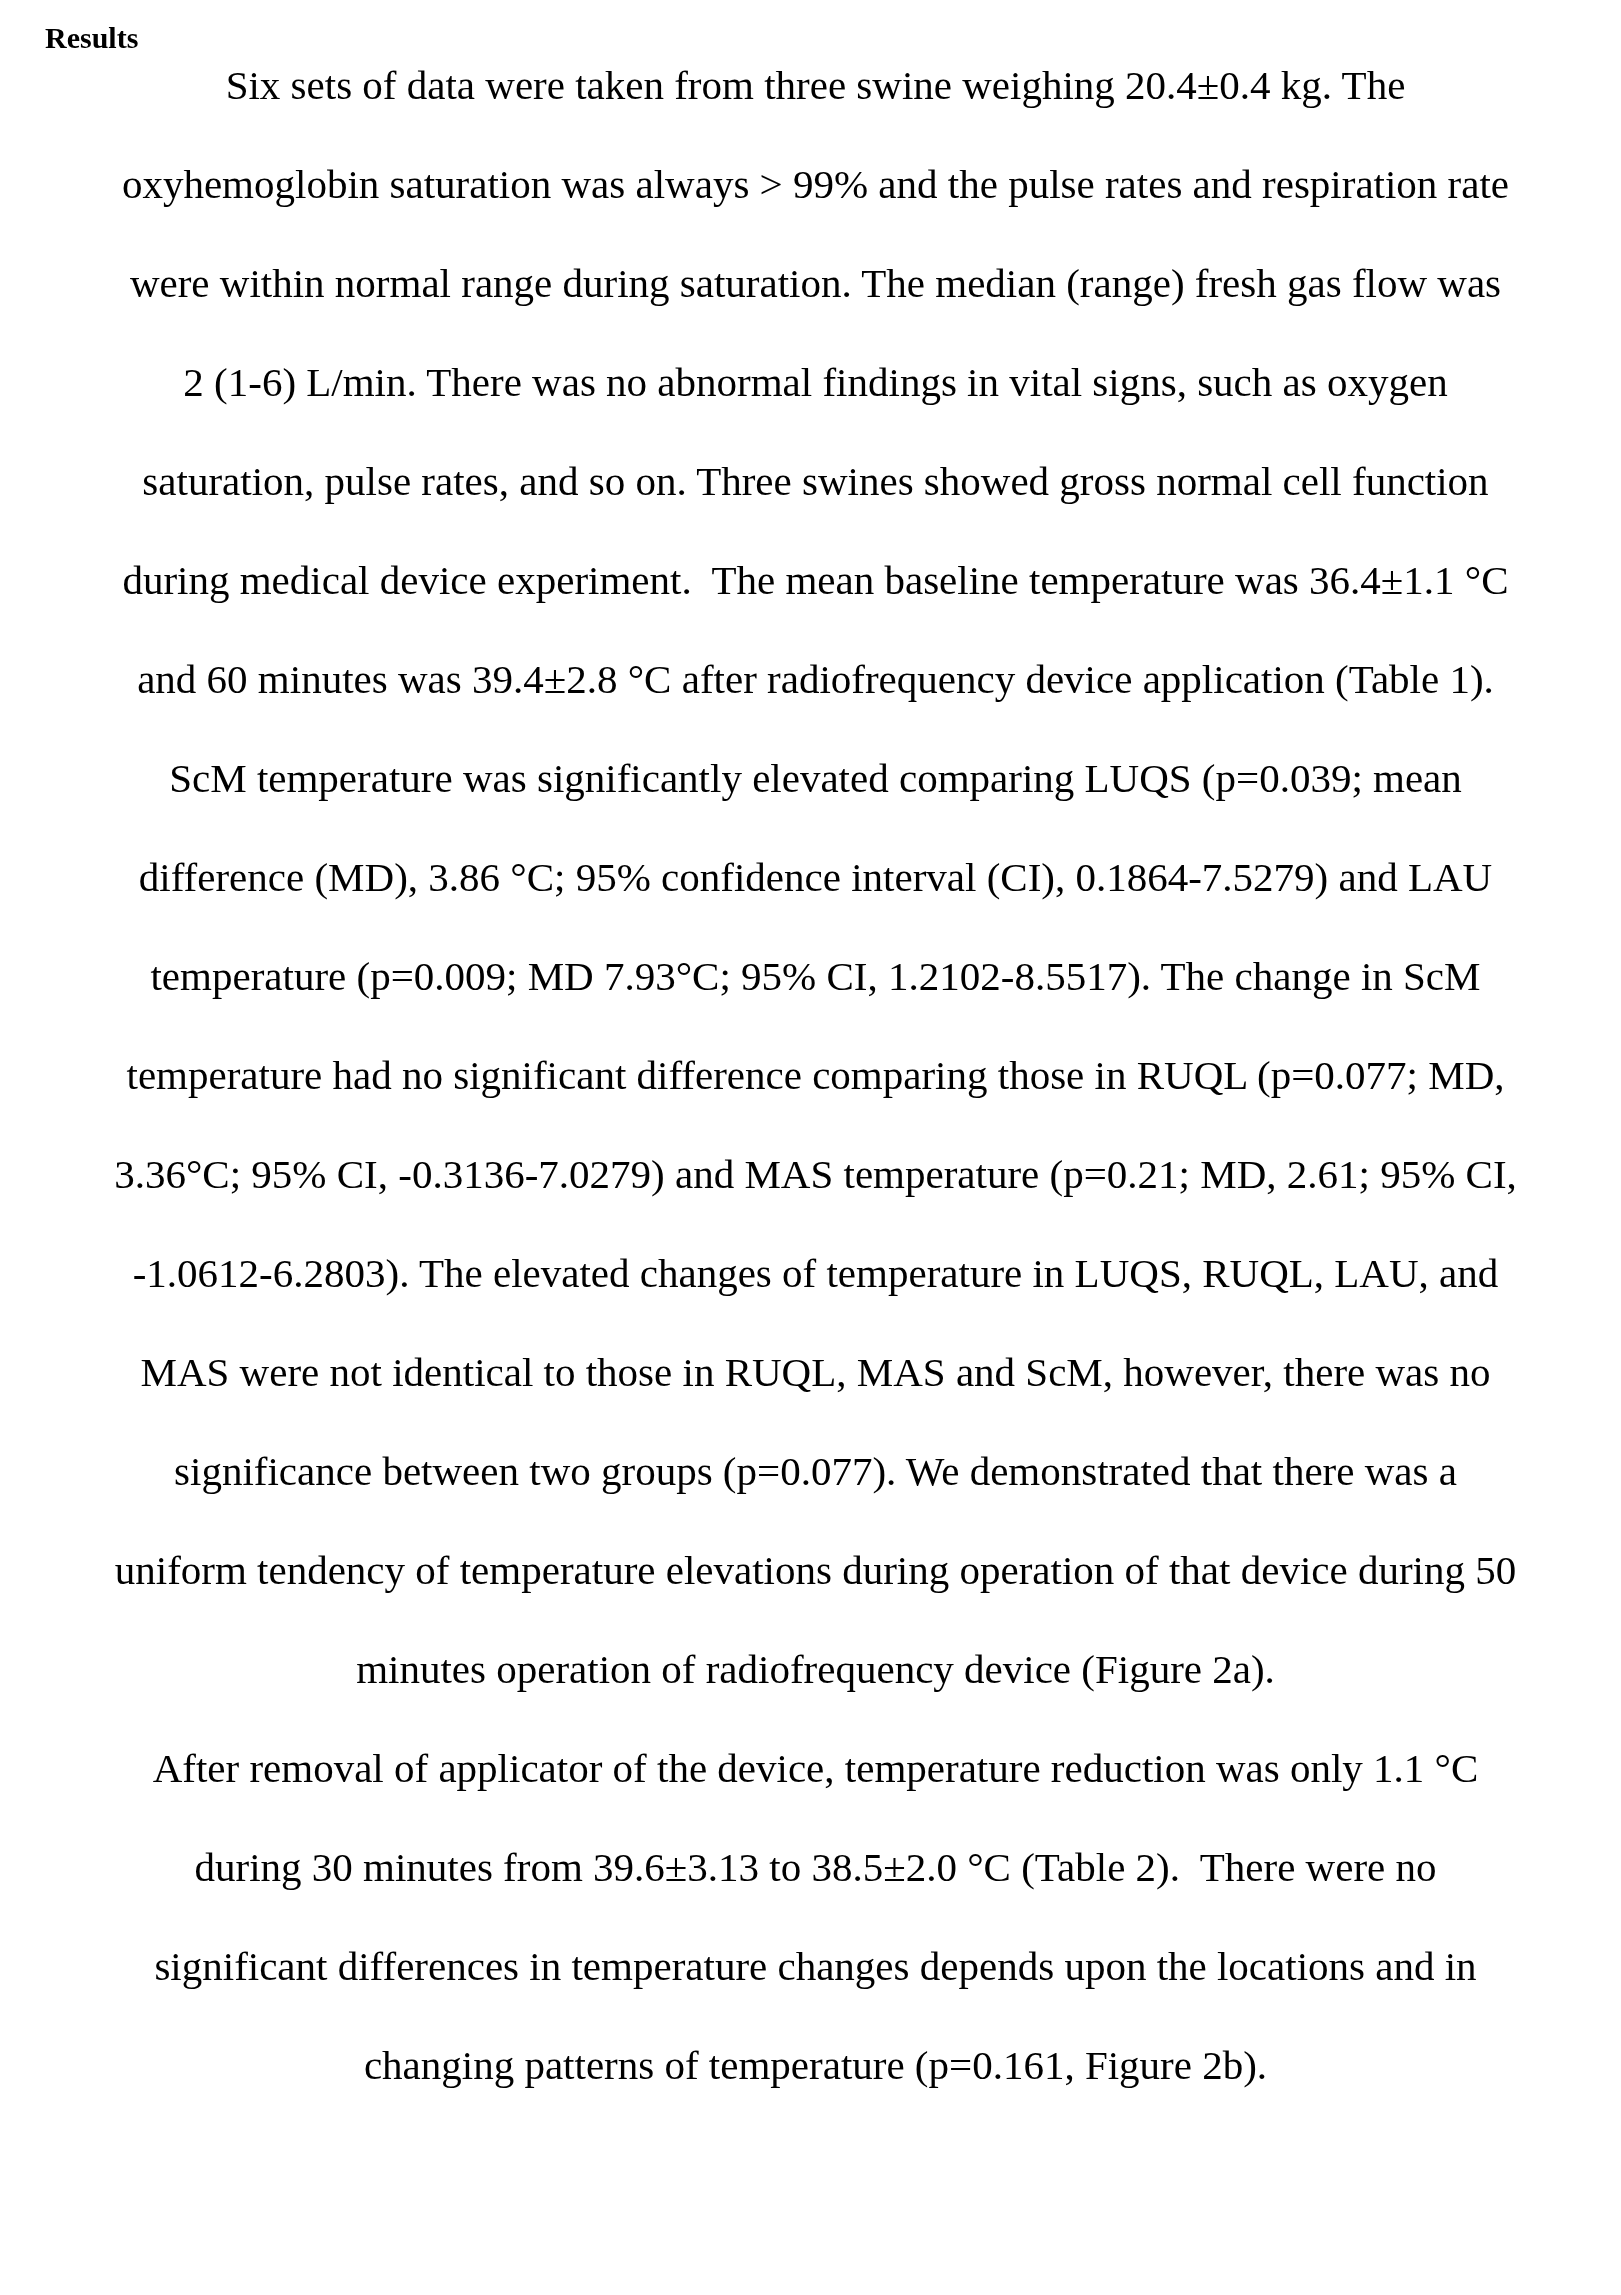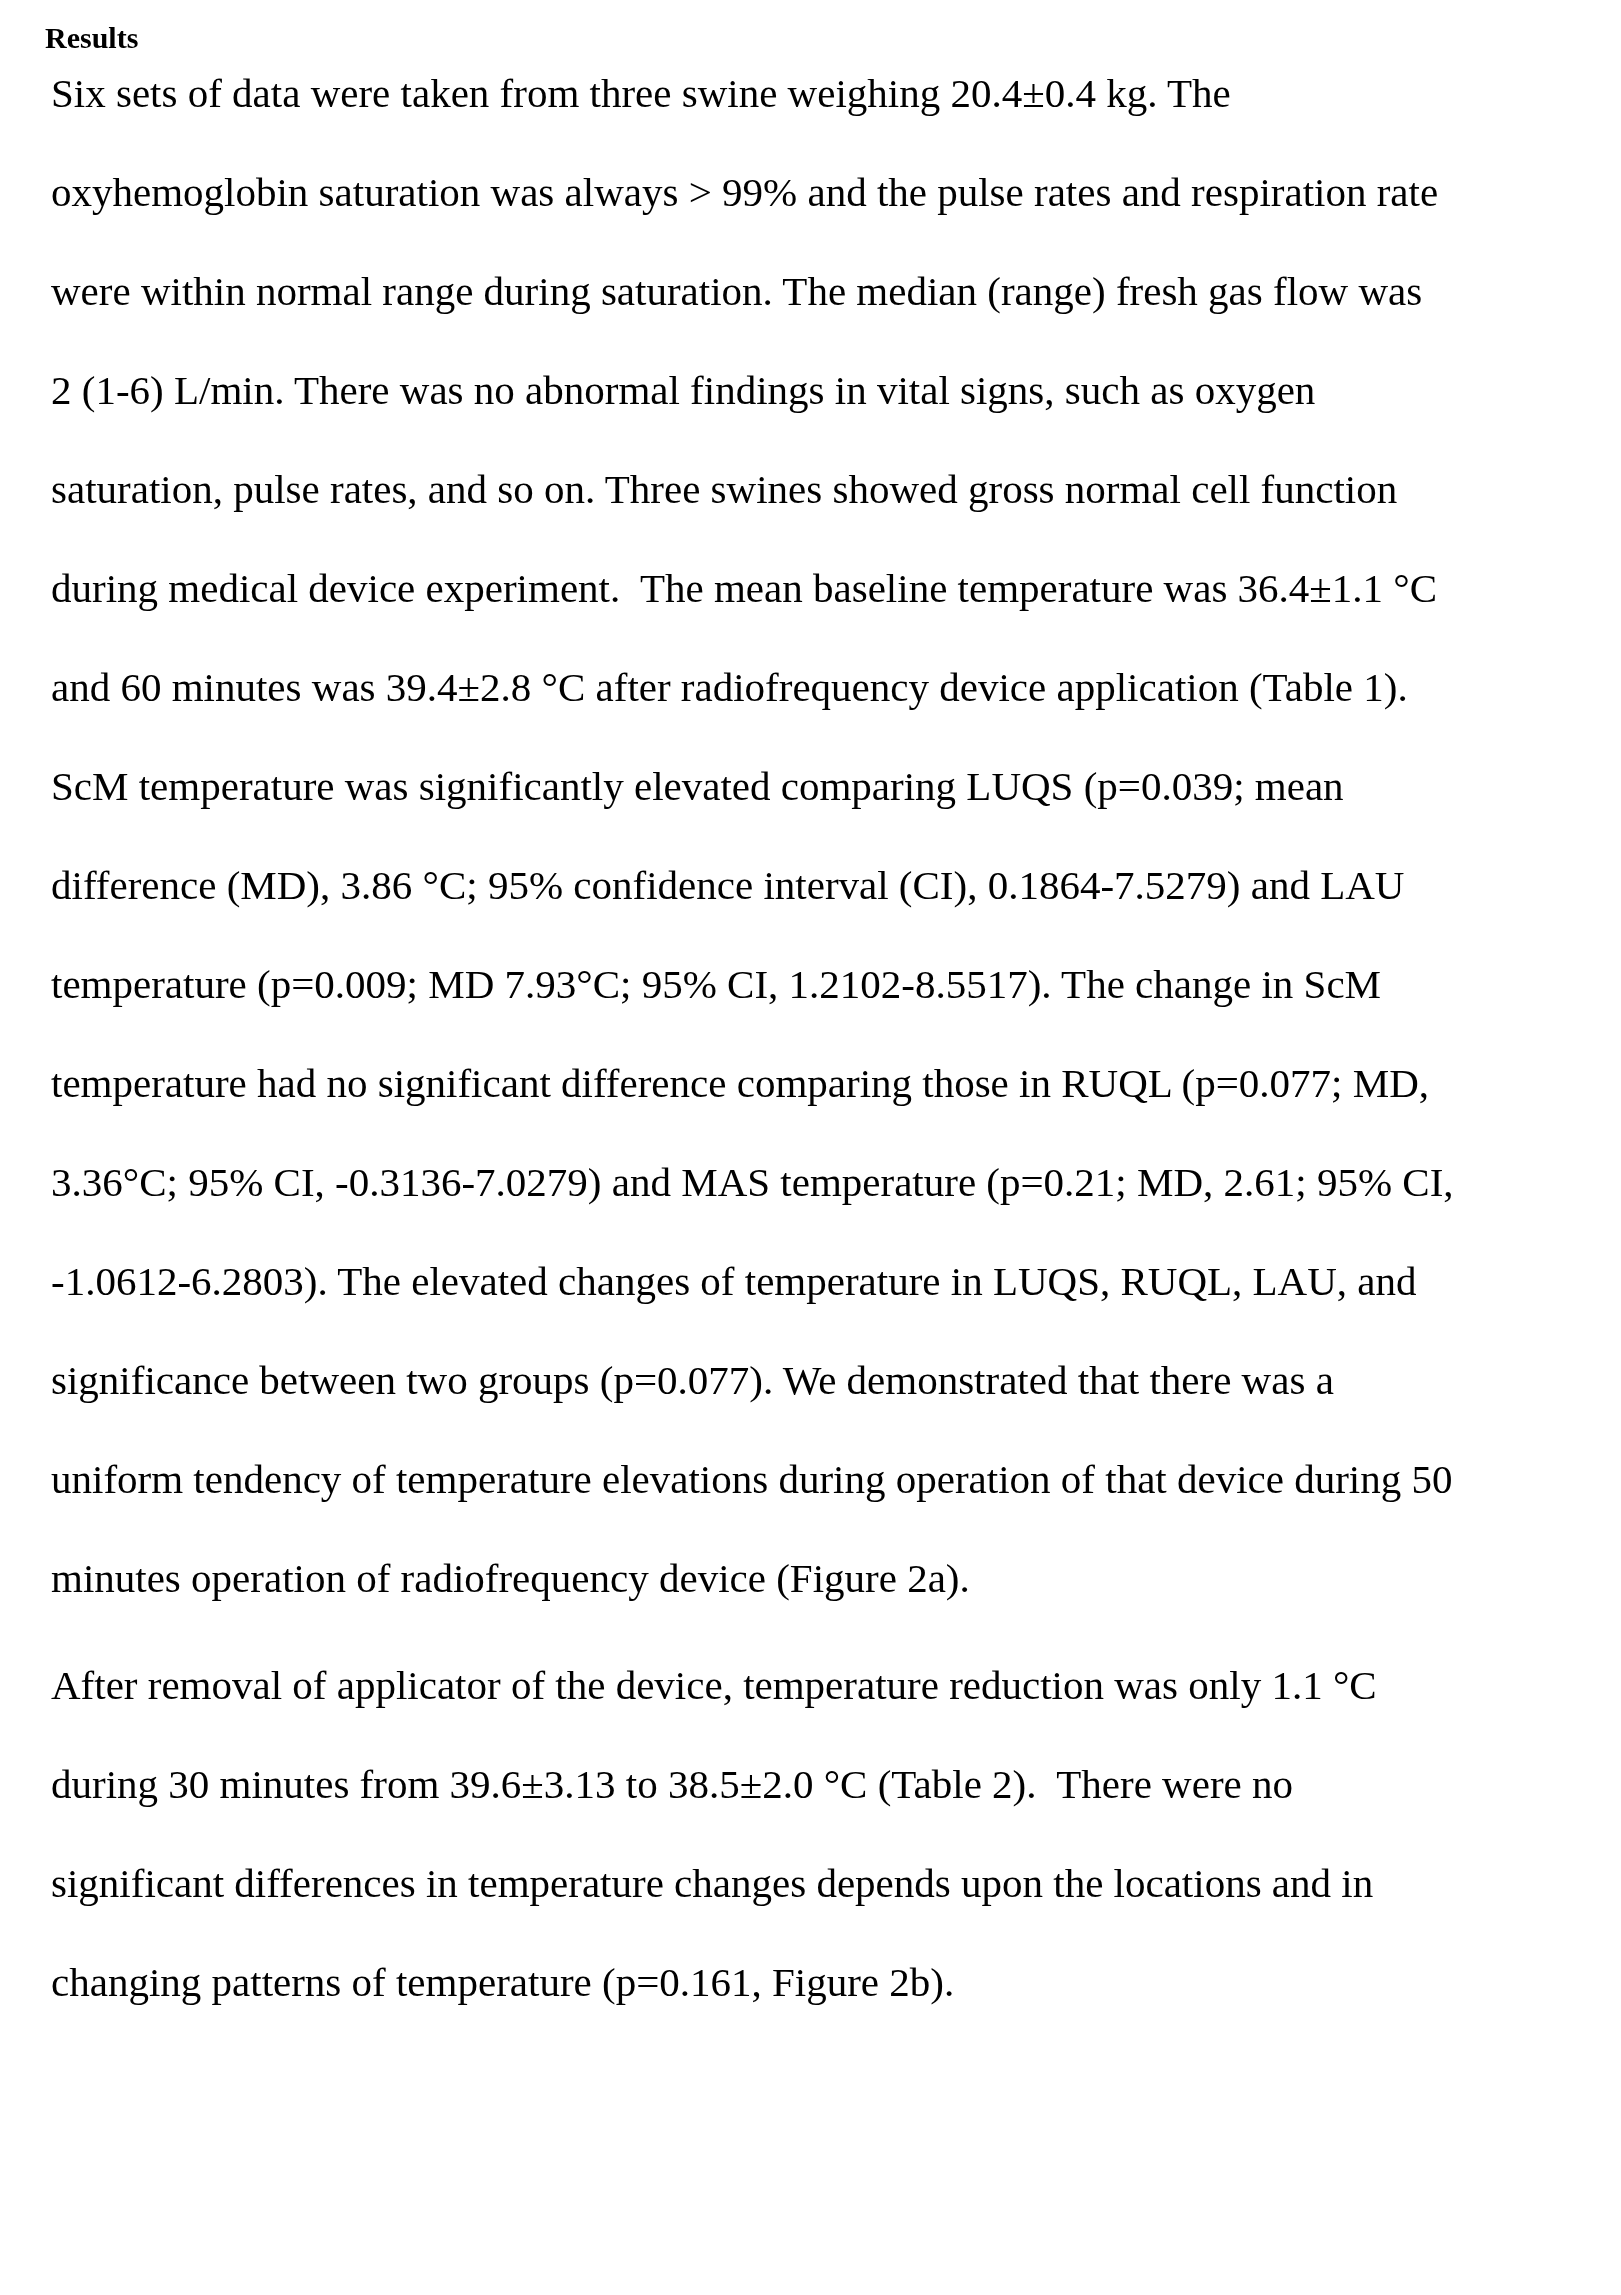--- a/index.html
+++ b/index.html
@@ -26,22 +26,23 @@
     font-weight: 700;
     white-space: pre;
   }
   .body-text {
     position: absolute;
     left: 43px;
     top: 36px;
     right: 33px;
   }
   .paragraph {
-    margin: 8px;
+    margin: 0;
     padding: 0;
+    text-align: center;
   }
   .bline {
     height: 99px;
     line-height: 99px;
     font-size: 41px;
     white-space: pre;
   }
 </style>
 </head>
 <body>
@@ -56,20 +57,21 @@
       <div class="bline">2 (1-6) L/min. There was no abnormal findings in vital signs, such as oxygen</div>
       <div class="bline">saturation, pulse rates, and so on. Three swines showed gross normal cell function</div>
       <div class="bline">during medical device experiment.  The mean baseline temperature was 36.4±1.1 °C</div>
       <div class="bline">and 60 minutes was 39.4±2.8 °C after radiofrequency device application (Table 1).</div>
       <div class="bline">ScM temperature was significantly elevated comparing LUQS (p=0.039; mean</div>
       <div class="bline">difference (MD), 3.86 °C; 95% confidence interval (CI), 0.1864-7.5279) and LAU</div>
       <div class="bline">temperature (p=0.009; MD 7.93°C; 95% CI, 1.2102-8.5517). The change in ScM</div>
       <div class="bline">temperature had no significant difference comparing those in RUQL (p=0.077; MD,</div>
       <div class="bline">3.36°C; 95% CI, -0.3136-7.0279) and MAS temperature (p=0.21; MD, 2.61; 95% CI,</div>
       <div class="bline">-1.0612-6.2803). The elevated changes of temperature in LUQS, RUQL, LAU, and</div>
+      <div class="bline">MAS were not identical to those in RUQL, MAS and ScM, however, there was no</div>
       <div class="bline">significance between two groups (p=0.077). We demonstrated that there was a</div>
       <div class="bline">uniform tendency of temperature elevations during operation of that device during 50</div>
       <div class="bline">minutes operation of radiofrequency device (Figure 2a).</div>
     </div>
     <div class="paragraph">
       <div class="bline">After removal of applicator of the device, temperature reduction was only 1.1 °C</div>
       <div class="bline">during 30 minutes from 39.6±3.13 to 38.5±2.0 °C (Table 2).  There were no</div>
       <div class="bline">significant differences in temperature changes depends upon the locations and in</div>
       <div class="bline">changing patterns of temperature (p=0.161, Figure 2b).</div>
     </div>

